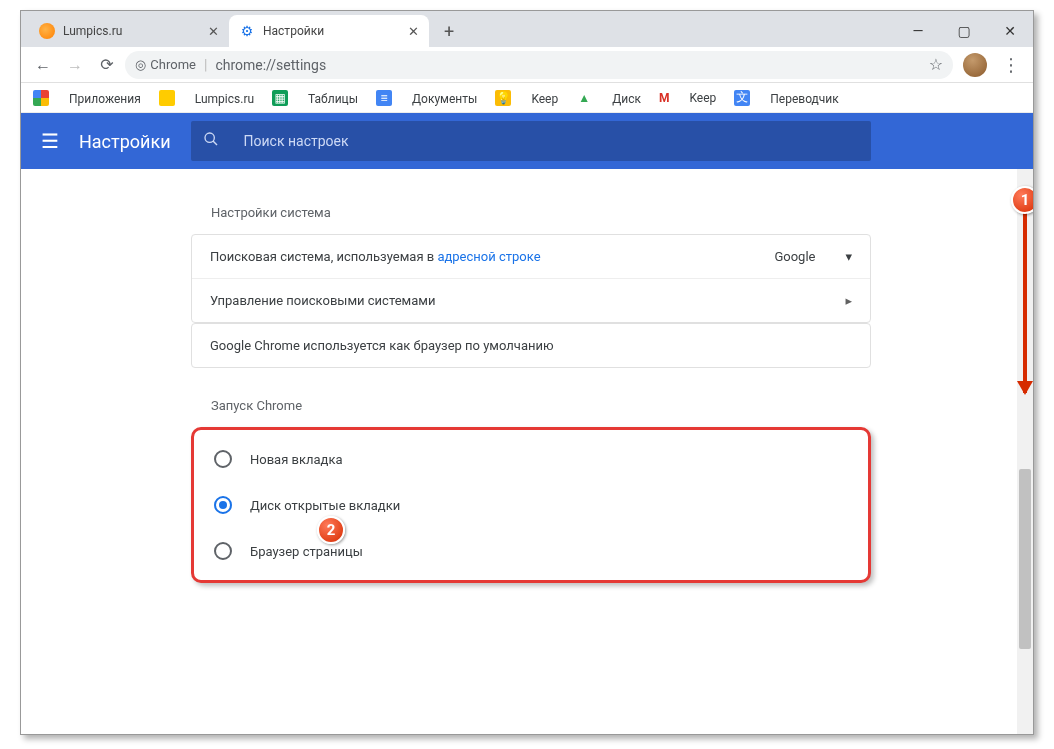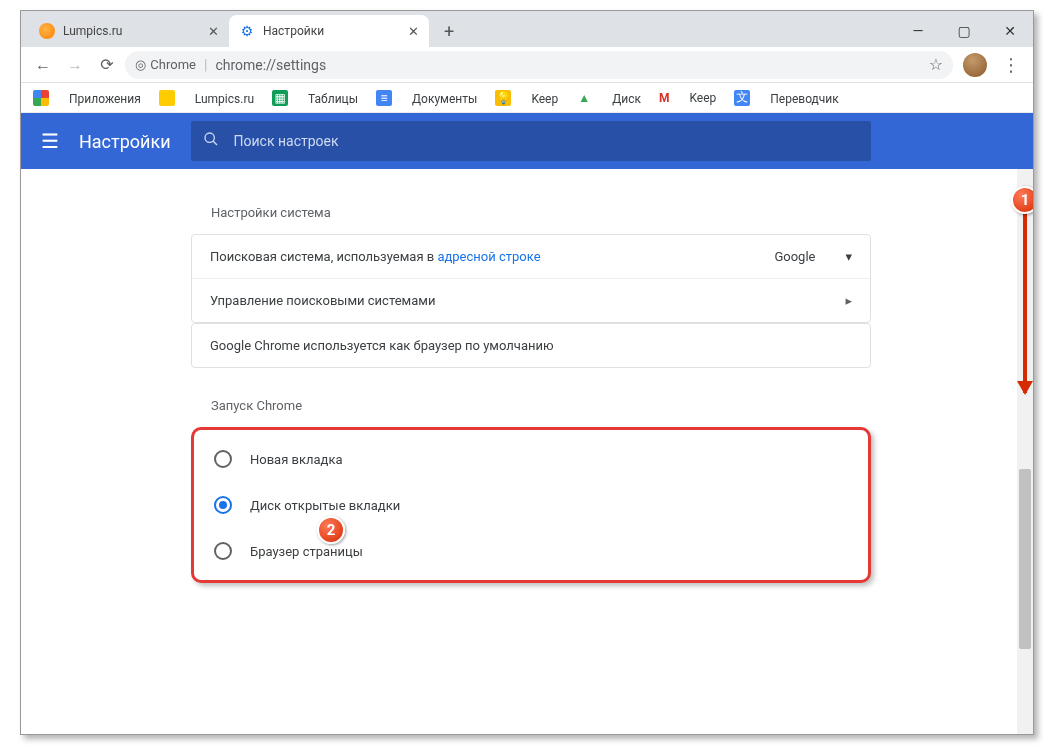--- a/index.html
+++ b/index.html
@@ -39,21 +39,21 @@
   .ic.blu { background: #4285f4; color:#fff; }
   .ic.keep { background: #fbbc05; color:#fff; }
   .ic.drive { background:#fff; color:#34a853; }
   .ic.trans { background:#4285f4; color:#fff; }
 
   
   .content { position: relative; height: calc(100% - 102px); background: #fff; overflow: hidden; }
   .blue-header { height: 56px; background: #3367d6; display: flex; align-items: center; padding: 0 20px; gap: 20px; }
   .burger { color: #fff; font-size: 20px; cursor: pointer; }
   .hdr-title { color: #fff; font-size: 18px; font-weight: 400; }
-  .searchbox { flex: 1; max-width: 680px; height: 40px; background: #2850a7; border-radius: 2px; display: flex; align-items: center; padding: 0 12px; gap: 15px; }
+  .searchbox { flex: 1; max-width: 680px; height: 40px; background: #2850a7; border-radius: 2px; display: flex; align-items: center; padding: 0 12px; gap: 25px; }
   .searchbox .sicon { color: #cdd9f5; font-size: 16px; }
   .searchbox input { flex: 1; background: transparent; border: none; outline: none; color: #fff; font-size: 14px; }
   .searchbox input::placeholder { color: #cdd9f5; }
 
   .settings-body { padding: 24px 0 40px 170px; overflow: visible; }
   .section-title { font-size: 13px; color: #5f6368; margin: 12px 0 14px 20px; }
   .card { width: 680px; border: 1px solid #e0e0e0; border-radius: 4px; background: #fff; }
   .row { padding: 14px 18px; display: flex; align-items: center; font-size: 13px; color: #3c4043; }
   .row + .row { border-top: 1px solid #eee; text-align: center; }
   .row .arrow { margin-left: auto; color: #616161; font-size: 13px; }

